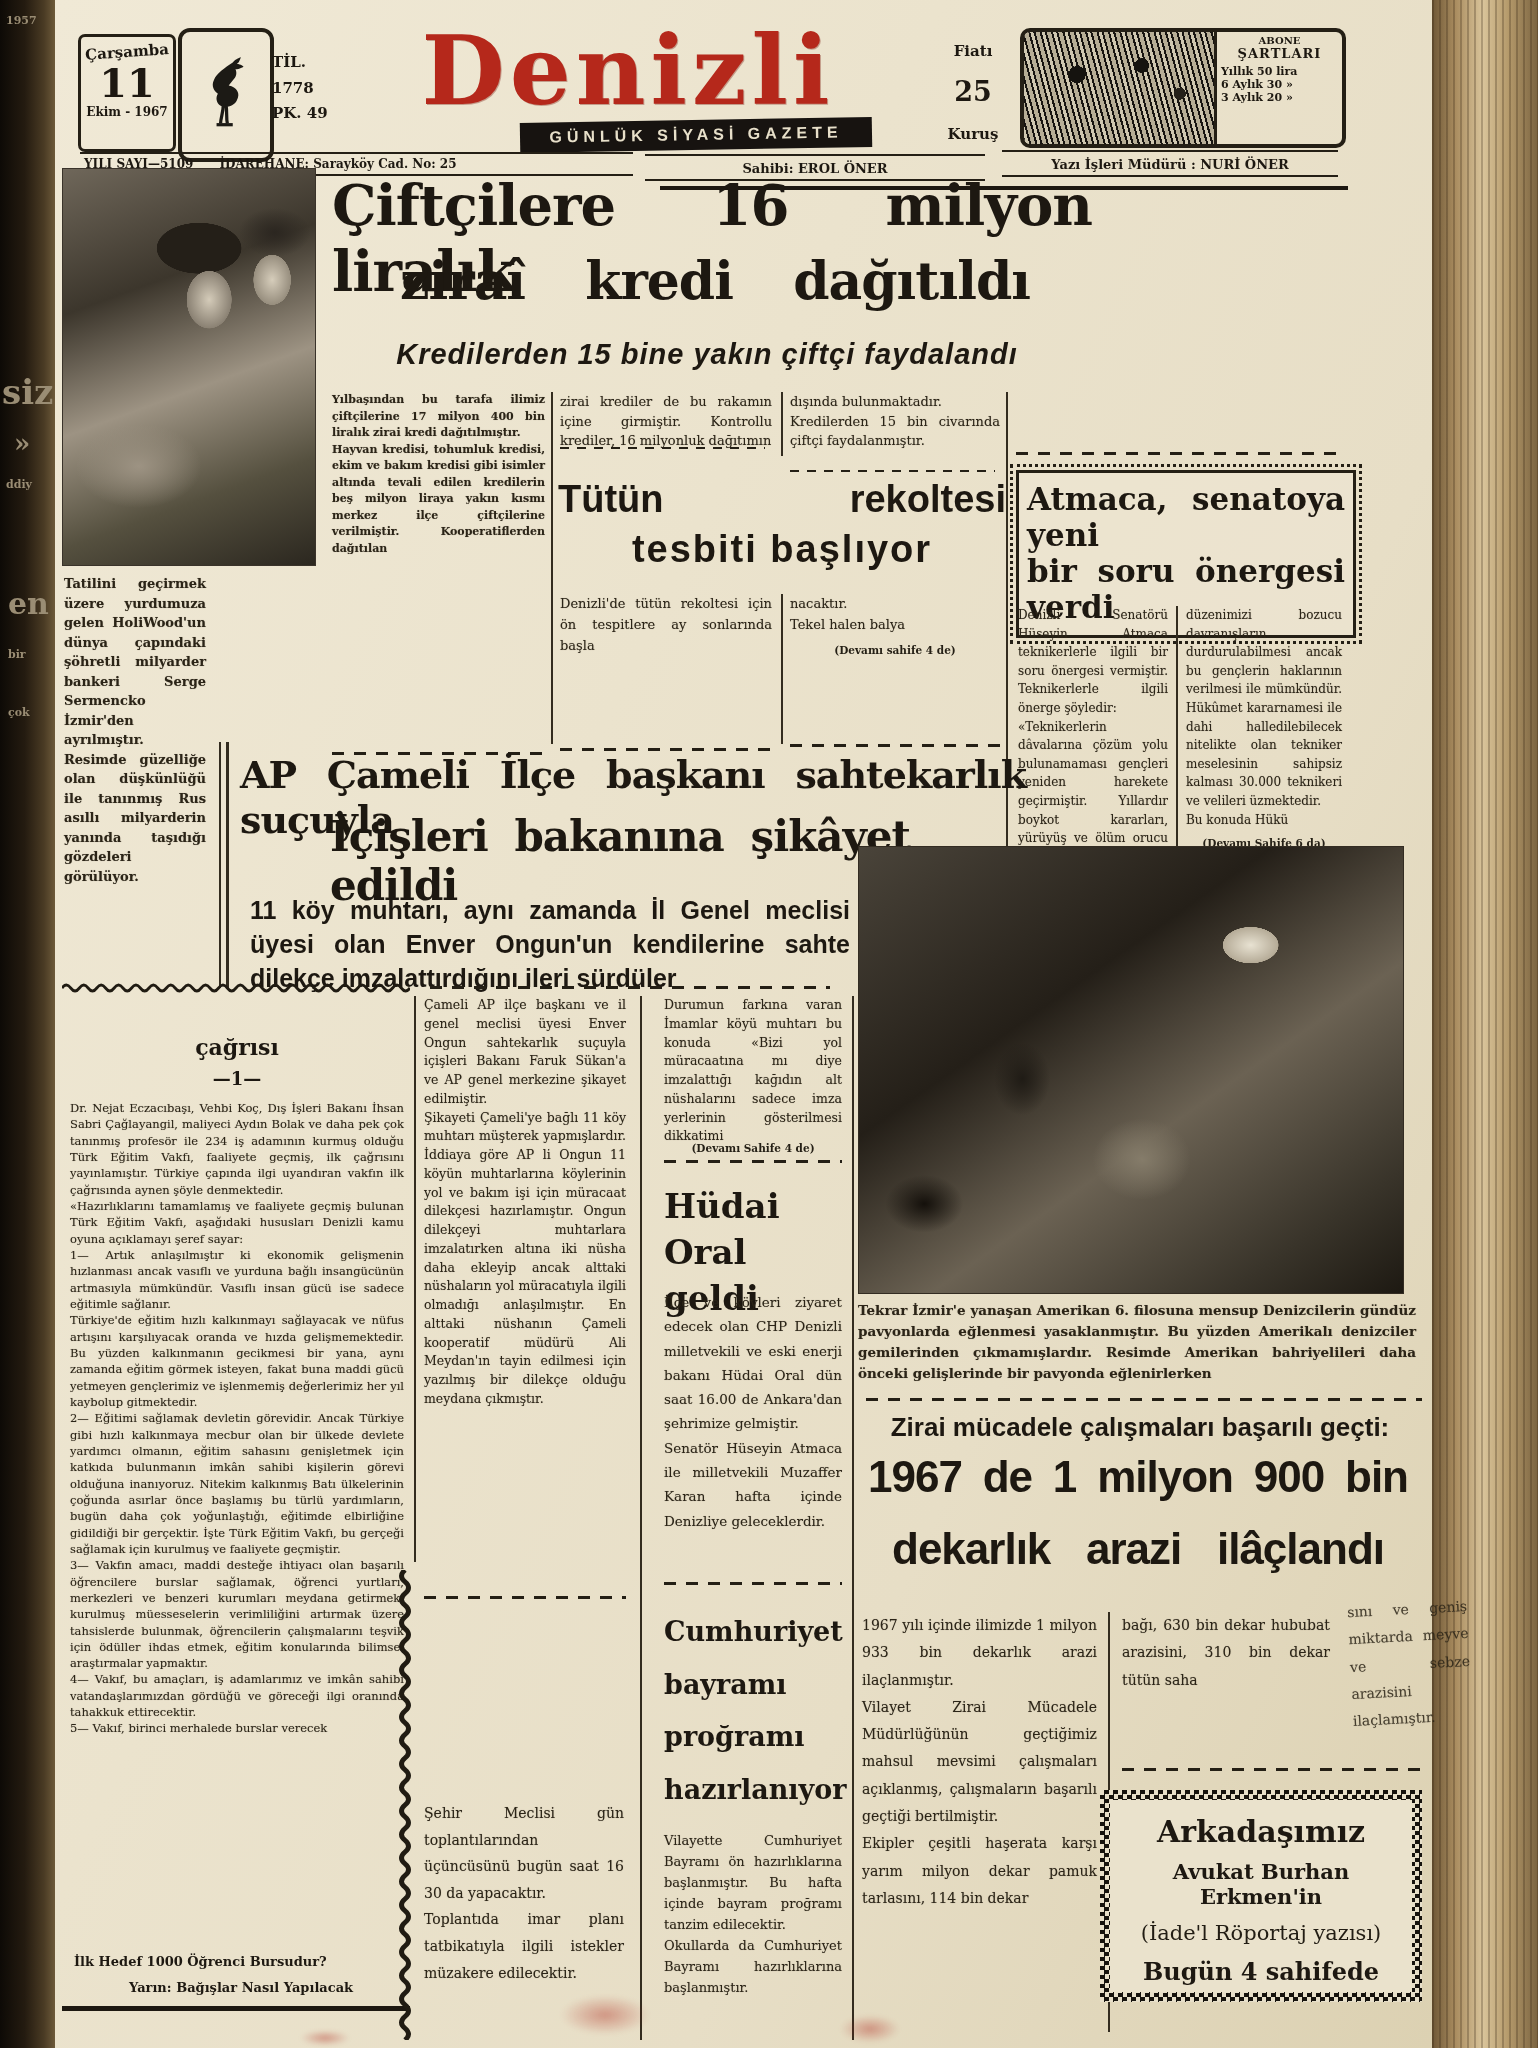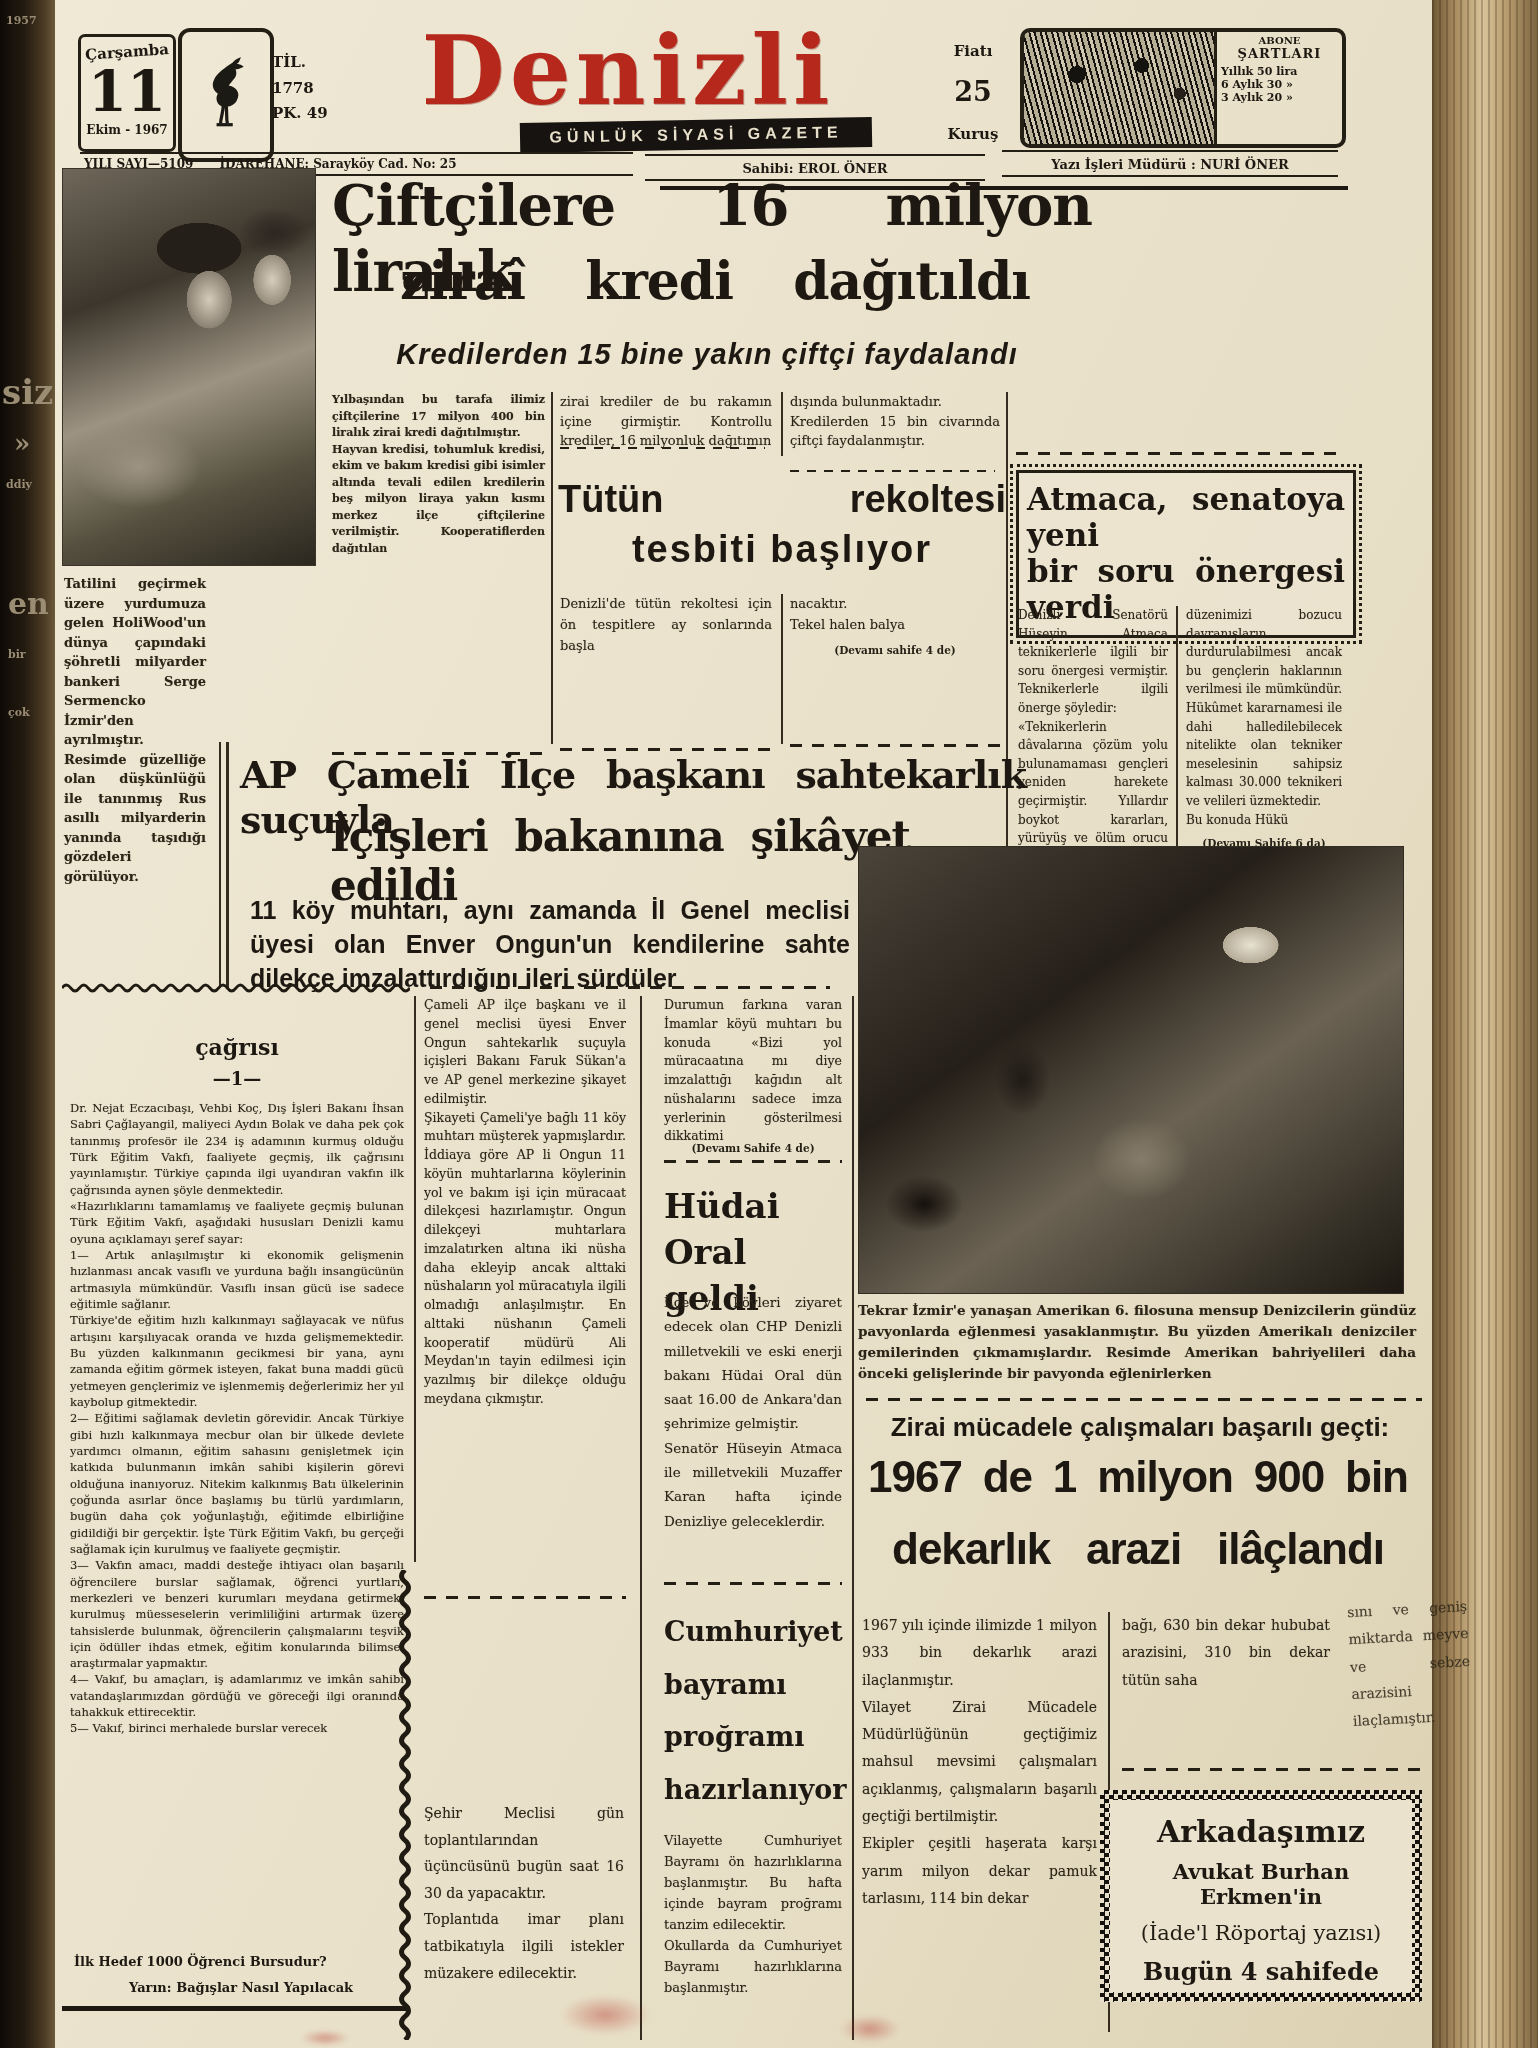--- a/index.html
+++ b/index.html
@@ -80,21 +80,21 @@
   <div class="px frag" style="left:6px;top:14px;font-size:11px;">1957</div>
   <div class="px frag" style="left:2px;top:372px;font-size:34px;">siz</div>
   <div class="px frag" style="left:14px;top:428px;font-size:26px;">»</div>
   <div class="px frag" style="left:6px;top:478px;font-size:11px;">ddiy</div>
   <div class="px frag" style="left:8px;top:586px;font-size:30px;">en</div>
   <div class="px frag" style="left:8px;top:648px;font-size:11px;">bir</div>
   <div class="px frag" style="left:8px;top:706px;font-size:11px;">çok</div>
 
   <div class="px obox" style="left:78px;top:34px;width:92px;height:112px;">
     <div class="ctr hl" style="font-size:15px;margin-top:6px;transform:rotate(-4deg);">Çarşamba</div>
-    <div class="ctr hl" style="font-size:56px;line-height:1.1;">11</div>
+    <div class="ctr hl" style="font-size:40px;line-height:1.1;">11</div>
     <div class="ctr hl" style="font-size:12px;">Ekim - 1967</div>
   </div>
 
   <div class="px" style="left:178px;top:28px;width:88px;height:126px;border:4px solid #241f15;border-radius:12px;display:flex;align-items:center;justify-content:center;">
     <span>
       <svg width="54" height="86" viewBox="0 0 40 60">
         <path d="M25 6c2-3 6-4 6-4s-1 4-3 5c3 0 5 2 5 2s-3 2-6 2c1 2 1 5-1 7l-4 5c6 1 9 6 6 11-2 4-8 6-12 4-3-2-4-6-2-9-3-2-5-6-3-10 2-5 8-9 14-13z" fill="#1c1a15"></path>
         <path d="M18 37c0 6-2 10-2 14m4-14c1 6 0 10 1 14" stroke="#1c1a15" stroke-width="2.4" fill="none"></path>
         <path d="M13 52h12" stroke="#1c1a15" stroke-width="2.4"></path>
       </svg>

